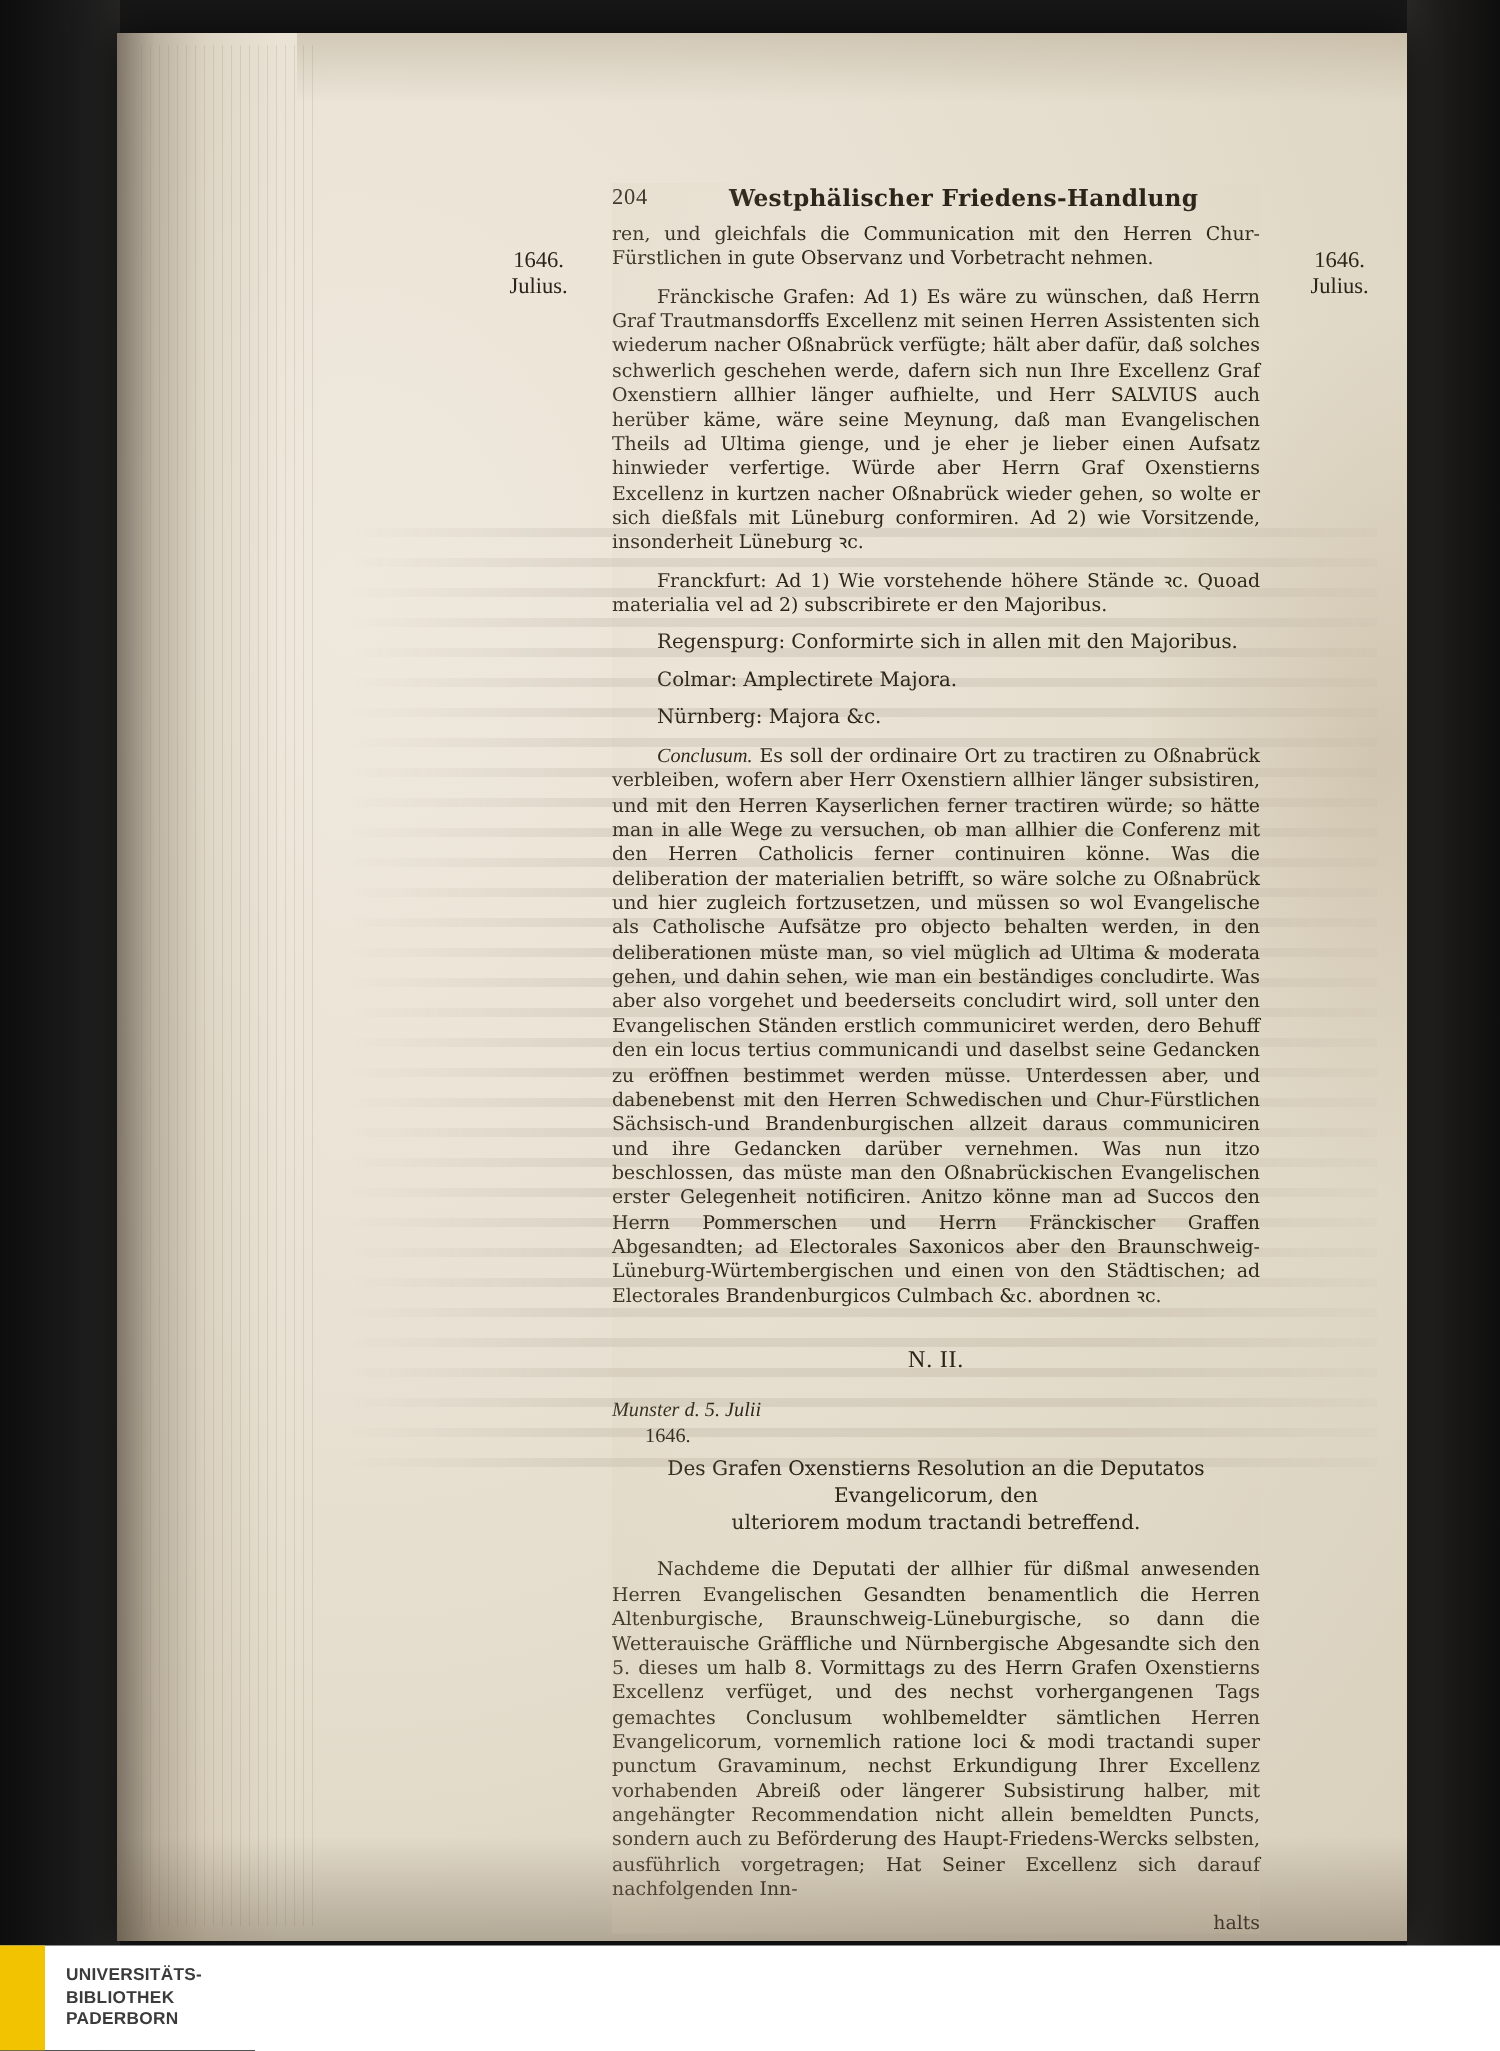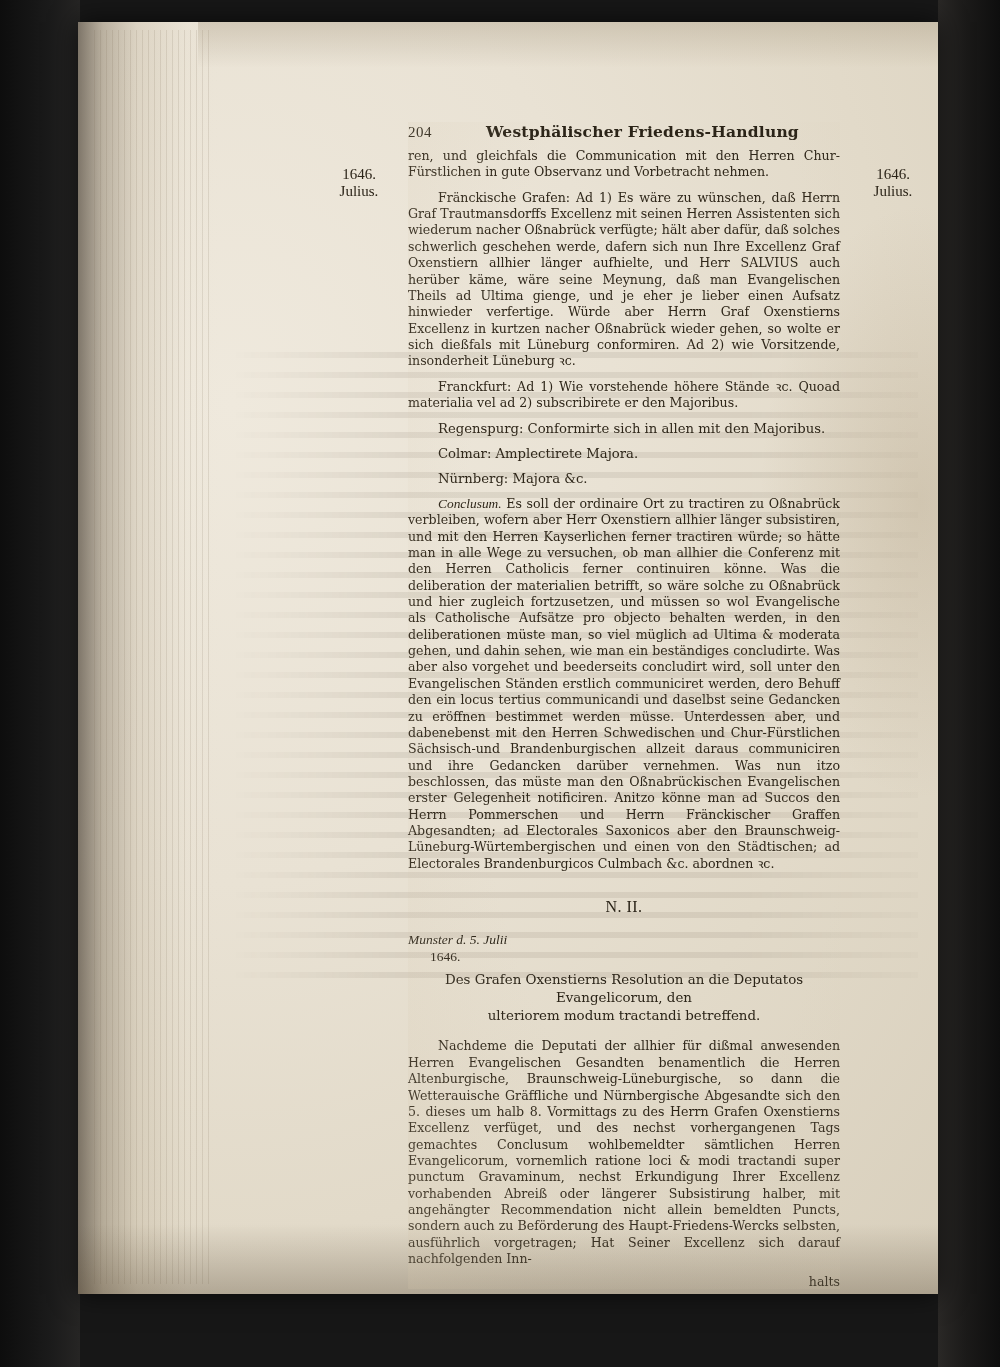--- a/index.html
+++ b/index.html
@@ -284,13 +284,23 @@
       </div>
 
       <p class="para indent">Nachdeme die Deputati der allhier für dißmal anwesenden Herren Evangelischen Gesandten benamentlich die Herren Altenburgische, Braunschweig-Lüneburgische, so dann die Wetterauische Gräffliche und Nürnbergische Abgesandte sich den 5. dieses um halb 8. Vormittags zu des Herrn Grafen Oxenstierns Excellenz verfüget, und des nechst vorhergangenen Tags gemachtes Conclusum wohlbemeldter sämtlichen Herren Evangelicorum, vornemlich ratione loci &amp; modi tractandi super punctum Gravaminum, nechst Erkundigung Ihrer Excellenz vorhabenden Abreiß oder längerer Subsistirung halber, mit angehängter Recommendation nicht allein bemeldten Puncts, sondern auch zu Beförderung des Haupt-Friedens-Wercks selbsten, ausführlich vorgetragen; Hat Seiner Excellenz sich darauf nachfolgenden Inn-</p>
 
       <div class="catchword">halts</div>
 
       <div id="ink-fade"></div>
     </div>
   </div>
 
+  <div id="watermark-bar">
+    <div id="watermark-inner">
+      <div id="watermark-accent" style="background: rgb(242, 195, 0);"></div>
+      <div id="watermark-text">
+        <div>UNIVERSITÄTS-</div>
+        <div>BIBLIOTHEK</div>
+        <div>PADERBORN</div>
+      </div>
+    </div>
+  </div>
 </div>
 
 </body></html>

